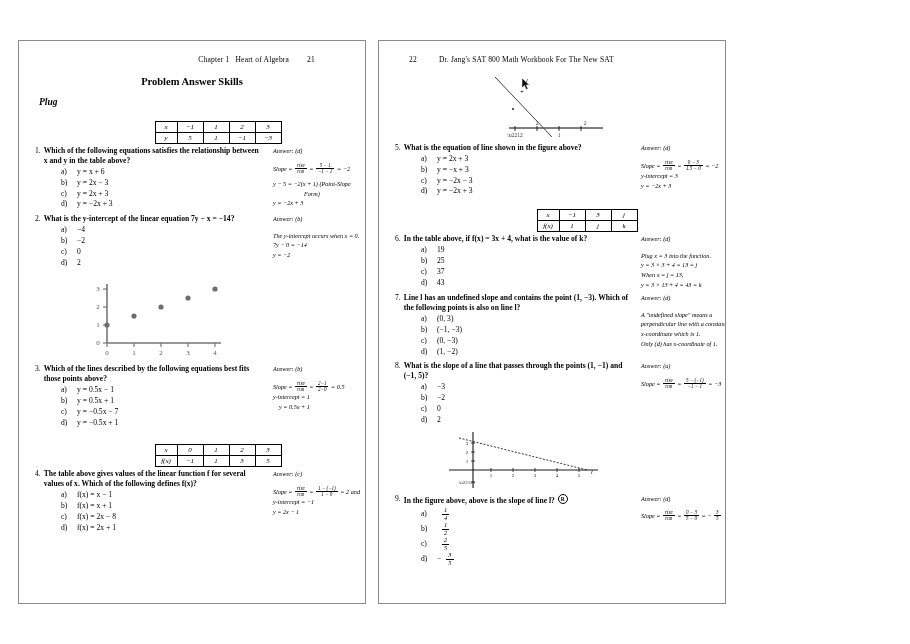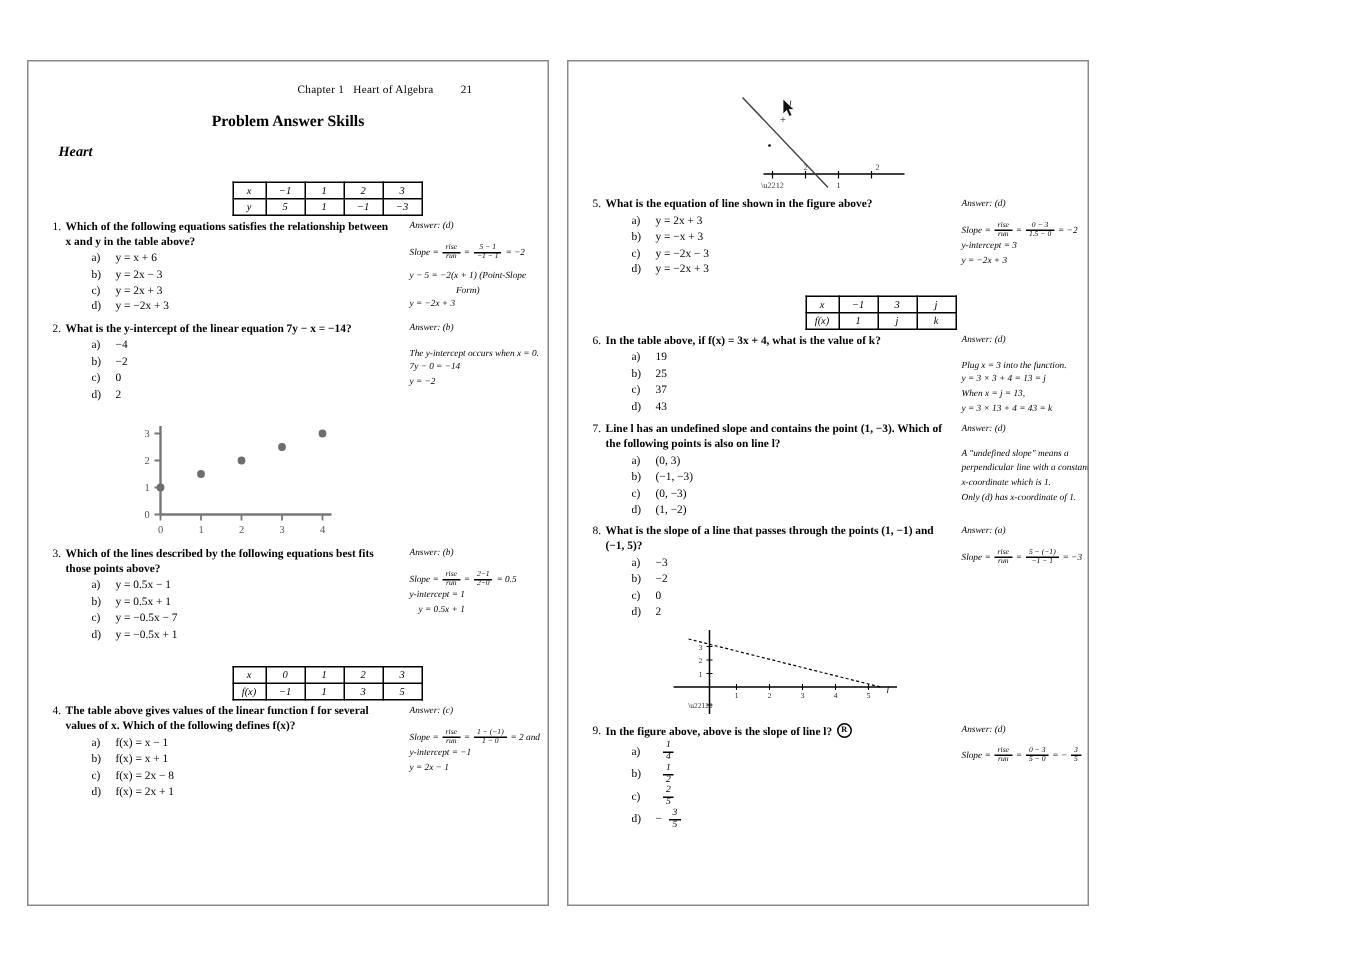--- a/index.html
+++ b/index.html
@@ -172,21 +172,21 @@
 
 <div class="spread">
 
   <div class="page left">
 
     <div class="runhead right-al">
       <span class="chap">Chapter 1</span><span>Heart of Algebra</span><span class="pg">21</span>
     </div>
 
     <div class="sec-title">Problem Answer Skills</div>
-    <div class="level">Heart</div>
+    <div class="level">Plug</div>
 
     <div class="spacer-8"></div>
 
     <div class="tbl-wrap">
       <table class="dtable">
         <tbody>
             <tr>
           <td class="hdr">x</td>
           <td>−1</td>
           <td>1</td>
@@ -447,20 +447,23 @@
           <div>y-intercept = −1</div>
           <div>y = 2x − 1</div>
         </div>
       </div>
     </div>
 
   </div>
 
   <div class="page right">
 
+    <div class="runhead left-al">
+      <span class="pg">22</span><span>Dr. Jang's SAT 800 Math Workbook For The New SAT</span>
+    </div>
 
     <div class="fig fig-line1">
       <svg width="140" height="70" viewBox="0 0 140 70">
         <line x1="36" y1="57" x2="130" y2="57" stroke="#000" stroke-width="1"></line>
         <g stroke="#000" stroke-width=".8">
           <line x1="42" y1="55" x2="42" y2="60"></line>
           <line x1="64" y1="55" x2="64" y2="60"></line>
           <line x1="86" y1="55" x2="86" y2="60"></line>
           <line x1="108" y1="55" x2="108" y2="60"></line>
         </g>

